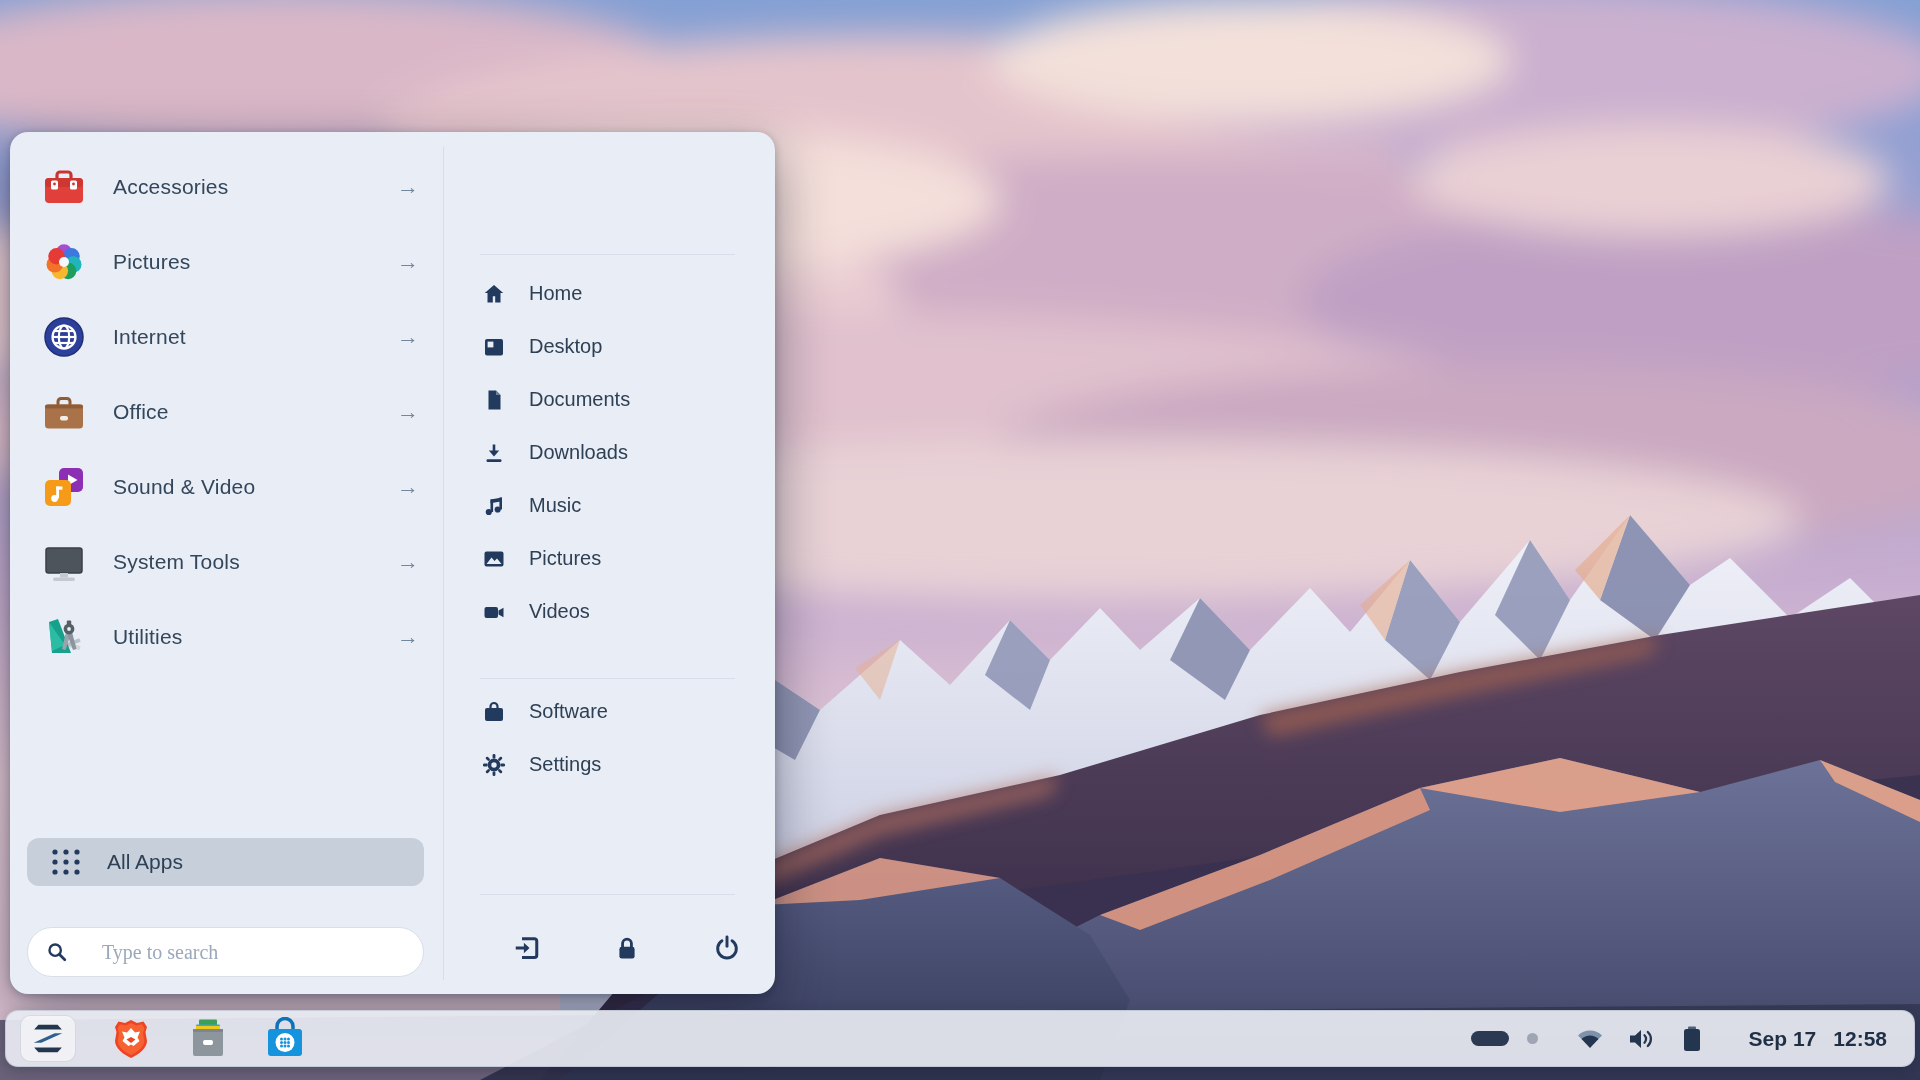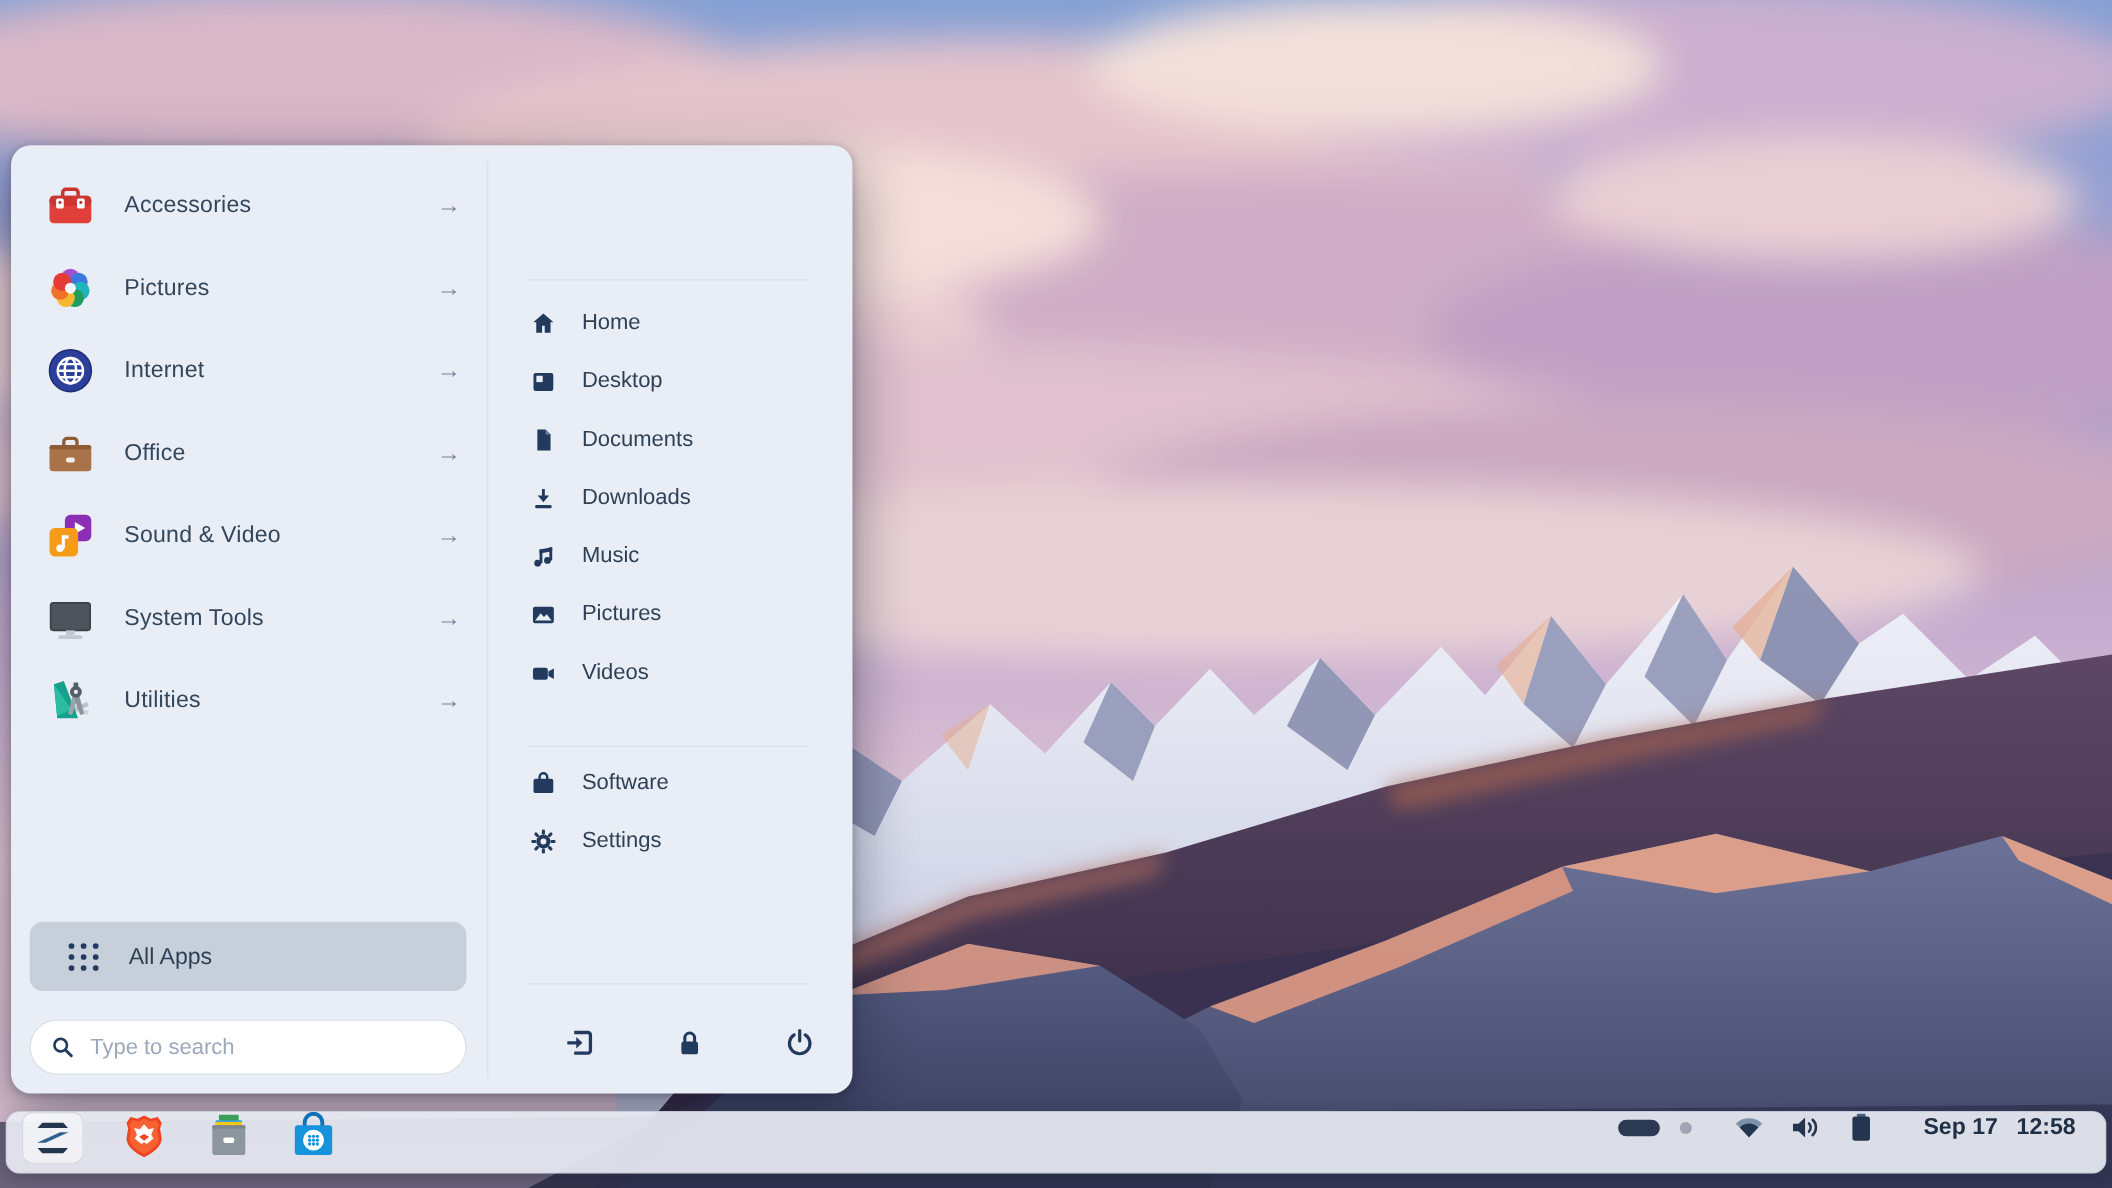--- a/index.html
+++ b/index.html
@@ -15,32 +15,32 @@
     background:#e9edf5; border-radius:18px;
     box-shadow:0 18px 55px rgba(15,20,40,.45), 0 2px 8px rgba(15,20,40,.25); }
   .left-col { position:absolute; left:0; top:0; width:433px; height:100%; padding-top:17px; }
   .col-divider { position:absolute; left:433px; top:14px; bottom:14px; width:1px; background:#d8dee9; }
 
   .cat-row { height:75px; display:flex; align-items:center; padding:0 24px 0 32px; cursor:default; }
   .cat-icon { width:44px; height:44px; flex:none; margin-right:27px; }
   .cat-label { flex:1; font-size:21px; color:#32465c; letter-spacing:.2px; }
   .cat-arrow { font-size:22px; color:#72869f; }
 
-  .all-apps-btn { position:absolute; left:17px; right:19px; top:706px; height:63px;
+  .all-apps-btn { position:absolute; left:17px; right:19px; top:706px; height:48px;
     background:#c6cfda; border-radius:12px; display:flex; align-items:center;
-    padding-left:34px; cursor:default; }
+    padding-left:24px; cursor:default; }
   .all-apps-btn .grid-icon { width:30px; height:30px; margin-right:26px; }
   .all-apps-btn .all-apps-label { font-size:21px; color:#2e4055; }
 
   .search-box { position:absolute; left:17px; right:19px; top:795px; height:50px;
     background:#ffffff; border:1px solid #d8dfe8; border-radius:25px;
     display:flex; align-items:center; padding:0 16px 0 18px; }
   .search-box svg { width:22px; height:22px; flex:none; margin-right:14px; }
   .search-box input { flex:1; border:none; outline:none; background:transparent;
-    font-family:Liberation Sans, sans-serif; font-size:20px; color:#2e4055; }
+    font-family:Liberation Serif, serif; font-size:20px; color:#2e4055;margin-left:20px; }
   .search-box input::placeholder { color:#9aa8ba; }
 
   .right-col { position:absolute; left:434px; top:0; right:0; bottom:0; }
   .user-row { position:absolute; top:28px; left:36px; display:flex; align-items:center; gap:22px; cursor:default; }
   .avatar { width:48px; height:48px; border-radius:50%; position:relative; overflow:hidden;
     background:linear-gradient(180deg,#c4e1e9 0%,#a9d5db 55%,#90c5cd 100%);
     box-shadow:inset 0 0 0 1px rgba(0,0,0,.08); }
   .avatar .hair { position:absolute; left:13px; top:6px; width:22px; height:13px;
     border-radius:50% 50% 0 0; background:#6a4b33; }
   .avatar .face { position:absolute; left:15px; top:9px; width:19px; height:21px;
@@ -58,21 +58,21 @@
   .place-icon { width:24px; height:24px; flex:none; margin-right:23px; }
   .place-label { font-size:20px; color:#2e4055; }
 
   .session-row { position:absolute; top:796px; left:66px; width:234px; height:40px;
     display:flex; justify-content:space-between; align-items:center; }
   .session-btn { width:34px; height:34px; display:flex; align-items:center; justify-content:center; cursor:default; }
 
   
   .taskbar { position:absolute; left:5px; right:5px; top:1010px; height:57px;
     background:rgba(233,236,243,.92); border:1px solid rgba(150,160,180,.35);
-    border-radius:13px; display:flex; align-items:flex-start; padding-left:14px;
+    border-radius:13px; display:flex; align-items:center; padding-left:14px;
     box-shadow:0 4px 14px rgba(15,20,40,.25); }
   .tb-app { display:flex; align-items:center; justify-content:center; cursor:default; }
   .tb-zorin { width:56px; height:47px; background:rgba(255,255,255,.55);
     border-radius:10px; box-shadow:inset 0 0 0 1px rgba(130,140,160,.25); }
   .tb-zorin svg { width:42px; height:42px; }
   .tb-ico { width:44px; height:44px; margin-left:33px; }
   .tb-ico svg { width:44px; height:44px; }
 
   .tray { margin-left:auto; display:flex; align-items:center; padding-right:27px; }
   .ws-pill { width:38px; height:15px; border-radius:8px; background:#2b3a52; }

